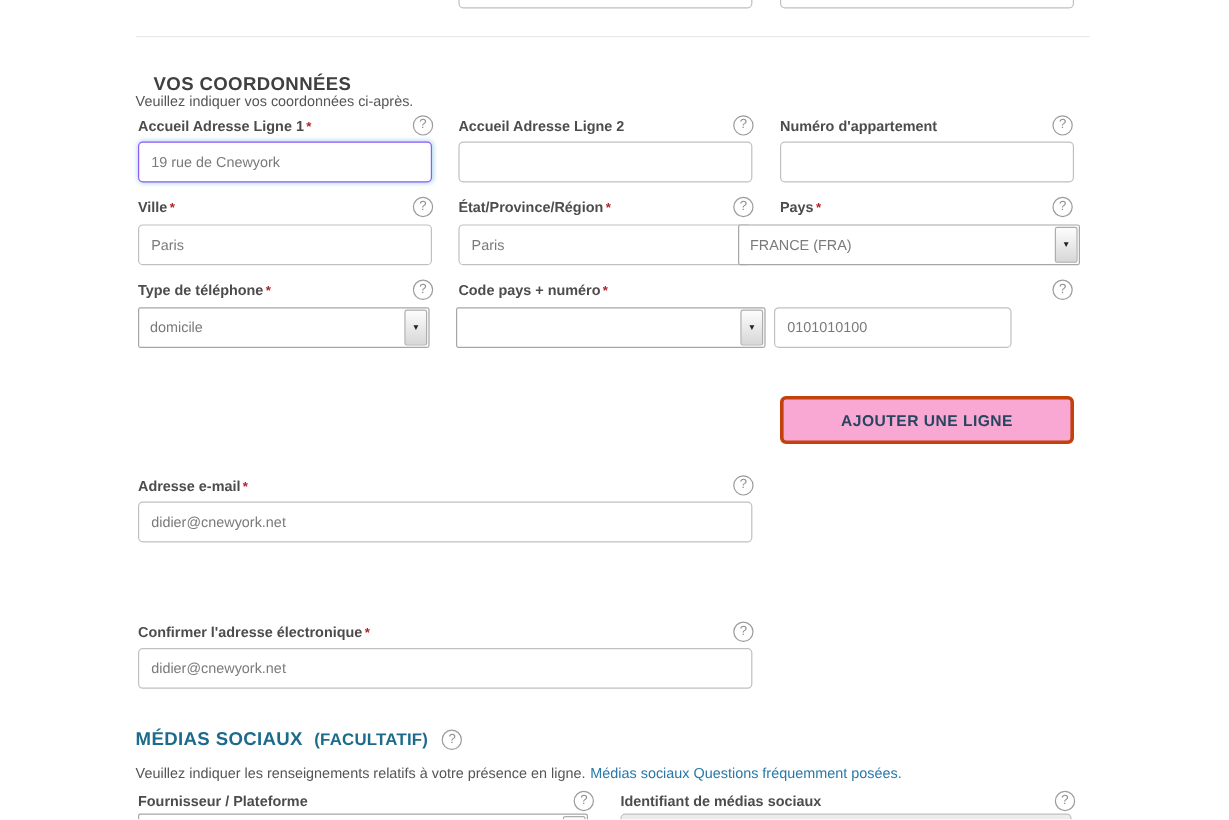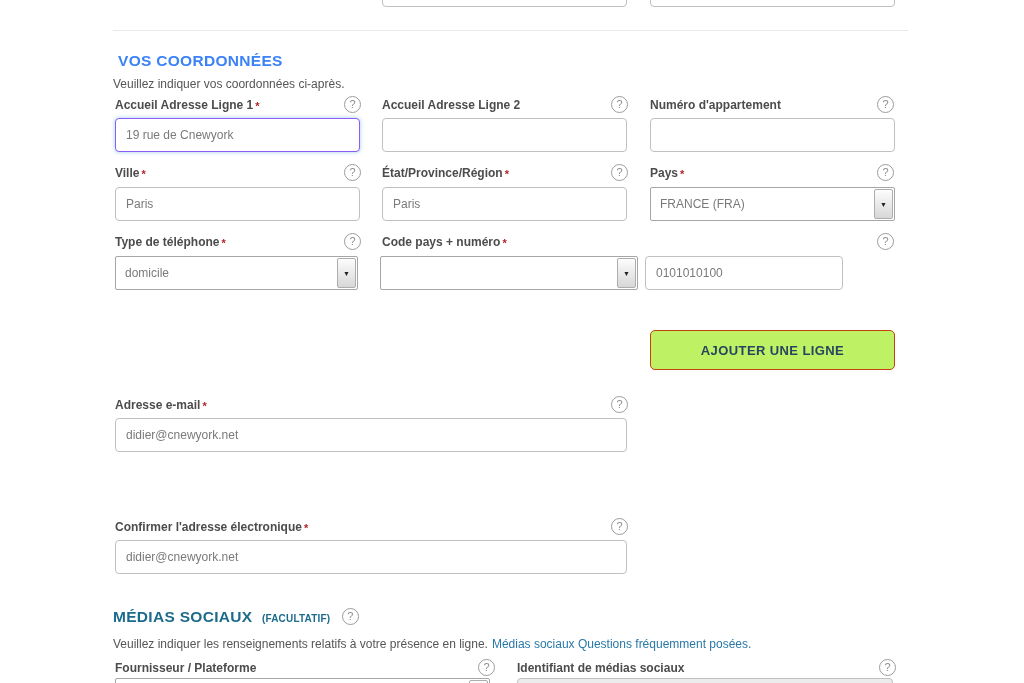--- a/index.html
+++ b/index.html
@@ -1,45 +1,45 @@
 <!DOCTYPE html>
 <html><head>
 <meta charset="utf-8">
 <style>
   html,body{margin:0;padding:0;background:#fff;}
   .page{position:relative;width:1024px;height:683px;background:#ffffff;overflow:hidden;
         font-family:"Liberation Sans","DejaVu Sans",sans-serif;}
   .divider{position:absolute;height:1px;background:#e9e9e9;}
-  .sec-title{position:absolute;margin:5px;font-size:15.5px;font-weight:bold;color:#3b82f6;letter-spacing:.3px;}
+  .sec-title{position:absolute;margin:15px;font-size:15.5px;font-weight:bold;color:#404040;letter-spacing:.3px;}
   .sec-sub{position:absolute;font-size:12px;color:#555;}
   .flabel{position:absolute;font-size:12px;font-weight:bold;color:#4c4c4c;line-height:17px;white-space:nowrap;}
   .req{color:#b1232a;font-size:11px;vertical-align:text-top;margin-left:2px;}
   .help{position:absolute;width:17px;height:17px;border:1px solid #9c9c9c;border-radius:50%;
         box-sizing:border-box;text-align:center;line-height:15px;font-size:11px;color:#8f8f8f;
         background:#fff;cursor:pointer;}
   .tinput{position:absolute;height:34px;border:1px solid #c0c0c0;border-radius:4px;background:#fff;
         box-sizing:border-box;padding:0 10px;font-size:12px;color:#7a7a7a;outline:none;
         font-family:"Liberation Sans","DejaVu Sans",sans-serif;}
   .tinput.focused{border:1px solid #8b5cf6;box-shadow:0 0 4px rgba(85,164,214,.55);}
   .tinput.grayed{background:#ececec;}
   .select{position:absolute;height:34px;border:1px solid #a6a6a6;border-radius:2px;background:#fff;
         box-sizing:border-box;font-size:12px;color:#7a7a7a;cursor:pointer;}
   .sel-txt{position:absolute;left:9px;right:25px;top:0;bottom:0;line-height:32px;overflow:hidden;white-space:nowrap;}
   .select.centered .sel-txt{text-align:center;}
   .sel-btn{position:absolute;top:1px;bottom:1px;right:1px;width:19px;box-sizing:border-box;
         background:linear-gradient(180deg,#fdfdfd 0%,#e8e8e8 55%,#d7d7d7 100%);
         border:1px solid #adadad;border-radius:2px;display:flex;align-items:center;justify-content:center;}
   .sel-arrow{font-size:7px;color:#222;line-height:1;}
-  .add-btn{position:absolute;background:#bef264;border:1px solid #c2410c;border-radius:5px;color:#27455f;
+  .add-btn{position:absolute;background:#f9a8d4;border:3px solid #c2410c;border-radius:5px;color:#27455f;
         font-weight:bold;font-size:13px;letter-spacing:.4px;cursor:pointer;
         font-family:"Liberation Sans","DejaVu Sans",sans-serif;}
   .note{position:absolute;font-size:11.5px;color:#555;line-height:14.5px;}
   .title-row{position:absolute;white-space:nowrap;}
   .title-inline{font-size:15.5px;font-weight:bold;color:#1d6b8c;letter-spacing:.3px;}
-  .title-suffix{font-size:10px;font-weight:bold;color:#1d6b8c;margin-left:5px;letter-spacing:.2px;text-align:right;}
+  .title-suffix{font-size:14px;font-weight:bold;color:#1d6b8c;margin-left:5px;letter-spacing:.2px;text-align:right;}
   .help-inline{display:inline-block;width:17px;height:17px;border:1px solid #9c9c9c;border-radius:50%;
         box-sizing:border-box;text-align:center;line-height:15px;font-size:11px;color:#8f8f8f;
         margin-left:7px;vertical-align:2px;cursor:pointer;background:#fff;}
   .link{color:#2878a8;cursor:pointer;margin-left:4px;}
 </style>
 </head>
 <body>
 
 <div class="page">
 
@@ -66,21 +66,21 @@
   <div class="flabel" style="left:115px;top:165px;"><span>Ville</span><span class="req">*</span></div>
   <div class="help" style="left:344px;top:164px;">?</div>
   <input class="tinput" style="left: 115px; top: 187px; width: 245px;" value="Paris">
 
   <div class="flabel" style="left:382px;top:165px;"><span>État/Province/Région</span><span class="req">*</span></div>
   <div class="help" style="left:611px;top:164px;">?</div>
   <input class="tinput" style="left: 382px; top: 187px; width: 245px;" value="Paris">
 
   <div class="flabel" style="left:650px;top:165px;"><span>Pays</span><span class="req">*</span></div>
   <div class="help" style="left:877px;top:164px;">?</div>
-  <div class="select" style="left:650px;top:187px;width:245px;padding-left:16px;">
+  <div class="select" style="left:615px;top:187px;width:285px;padding-left:16px;">
     <span class="sel-txt">FRANCE (FRA)</span>
     <span class="sel-btn">
         <span class="sel-arrow">▼</span>
       </span>
   </div>
 
   <div class="flabel" style="left:115px;top:234px;"><span>Type de téléphone</span><span class="req">*</span></div>
   <div class="help" style="left:344px;top:233px;">?</div>
   <div class="select" style="left:115px;top:256px;width:243px;">
     <span class="sel-txt">domicile</span>

